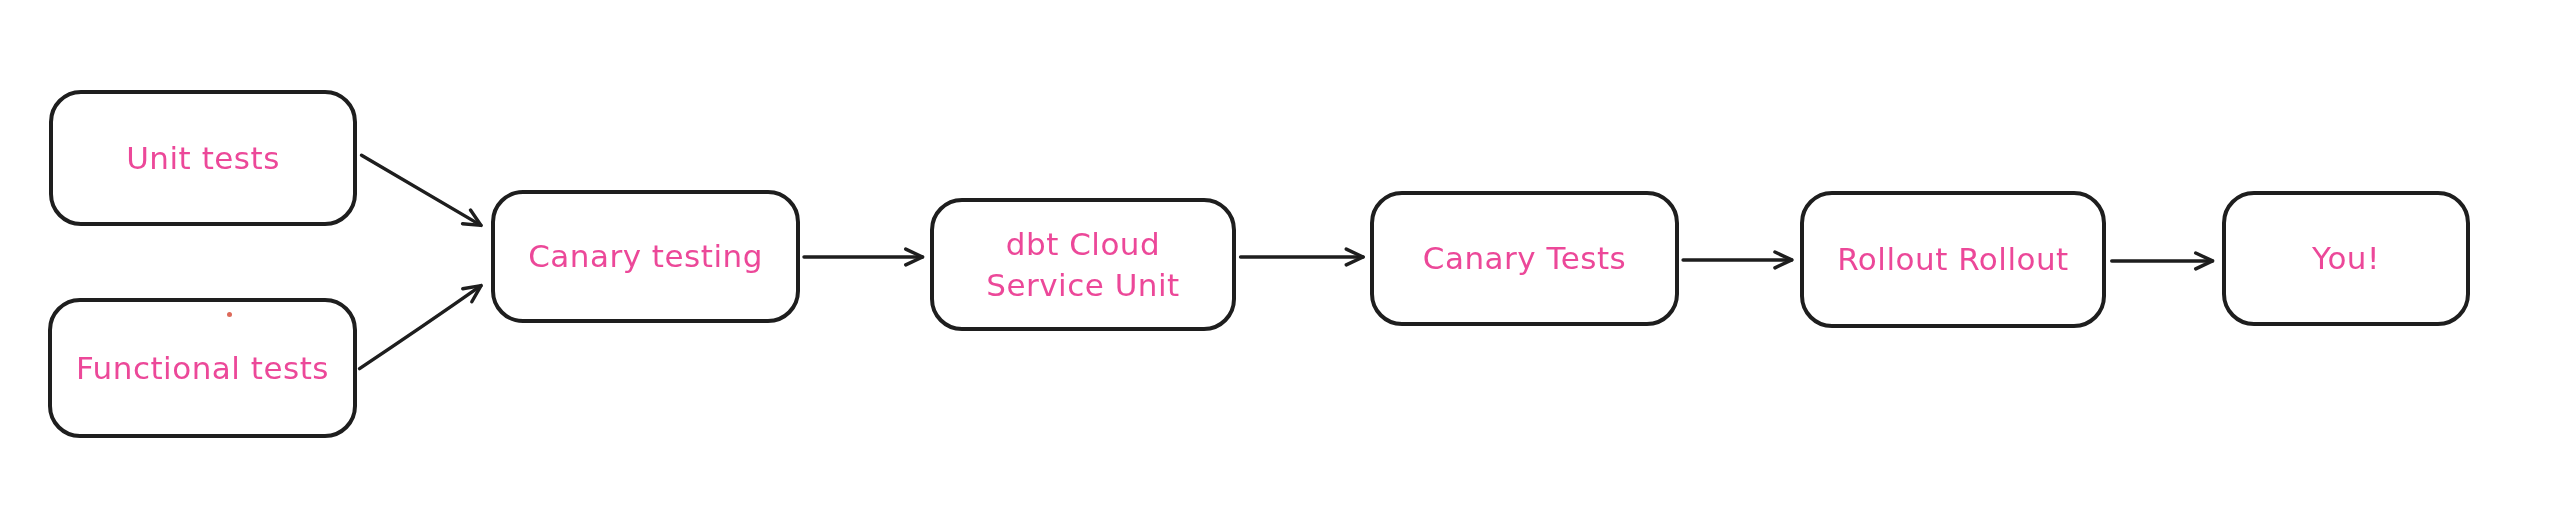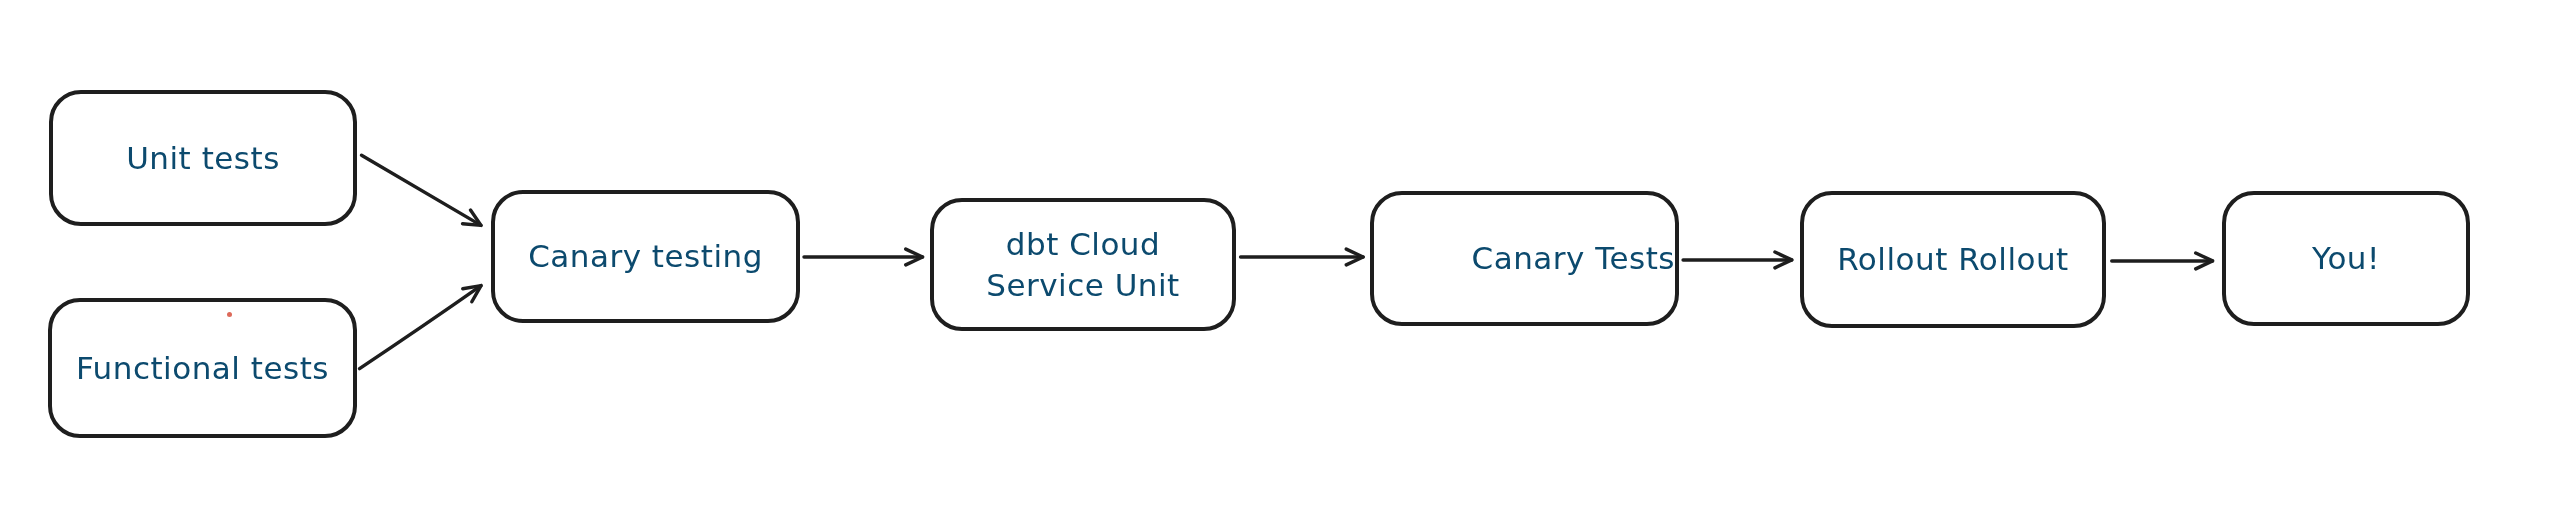--- a/index.html
+++ b/index.html
@@ -36,21 +36,21 @@
     border: 4px solid #1e1e1e;
     border-radius: 32px;
     display: flex;
     flex-direction: column;
     align-items: center;
     justify-content: center;
     text-align: center;
   }
   .node-label {
     display: block;
-    color: #0c4a6e;
+    color: #ec4899;
     font-size: 31px;
     line-height: 41px;
     white-space: nowrap;
     letter-spacing: 0.5px;
   }
   .stray-dot {
     position: absolute;
     left: 227px;
     top: 312px;
     width: 5px;
@@ -88,21 +88,21 @@
 
   <div class="node" style="left:491px; top:190px; width:309px; height:133px;">
     <span class="node-label">Canary testing</span>
   </div>
 
   <div class="node" style="left:930px; top:190px; width:306px; height:133px;margin-top:8px;">
     <span class="node-label">dbt Cloud</span>
     <span class="node-label">Service Unit</span>
   </div>
 
-  <div class="node" style="left:1370px; top:191px; width:309px; height:135px;align-items:flex-end;">
+  <div class="node" style="left:1370px; top:191px; width:309px; height:135px;">
     <span class="node-label">Canary Tests</span>
   </div>
 
   <div class="node" style="left:1800px; top:191px; width:306px; height:137px;">
     <span class="node-label">Rollout Rollout</span>
   </div>
 
   <div class="node" style="left:2222px; top:191px; width:248px; height:135px;">
     <span class="node-label">You!</span>
   </div>

